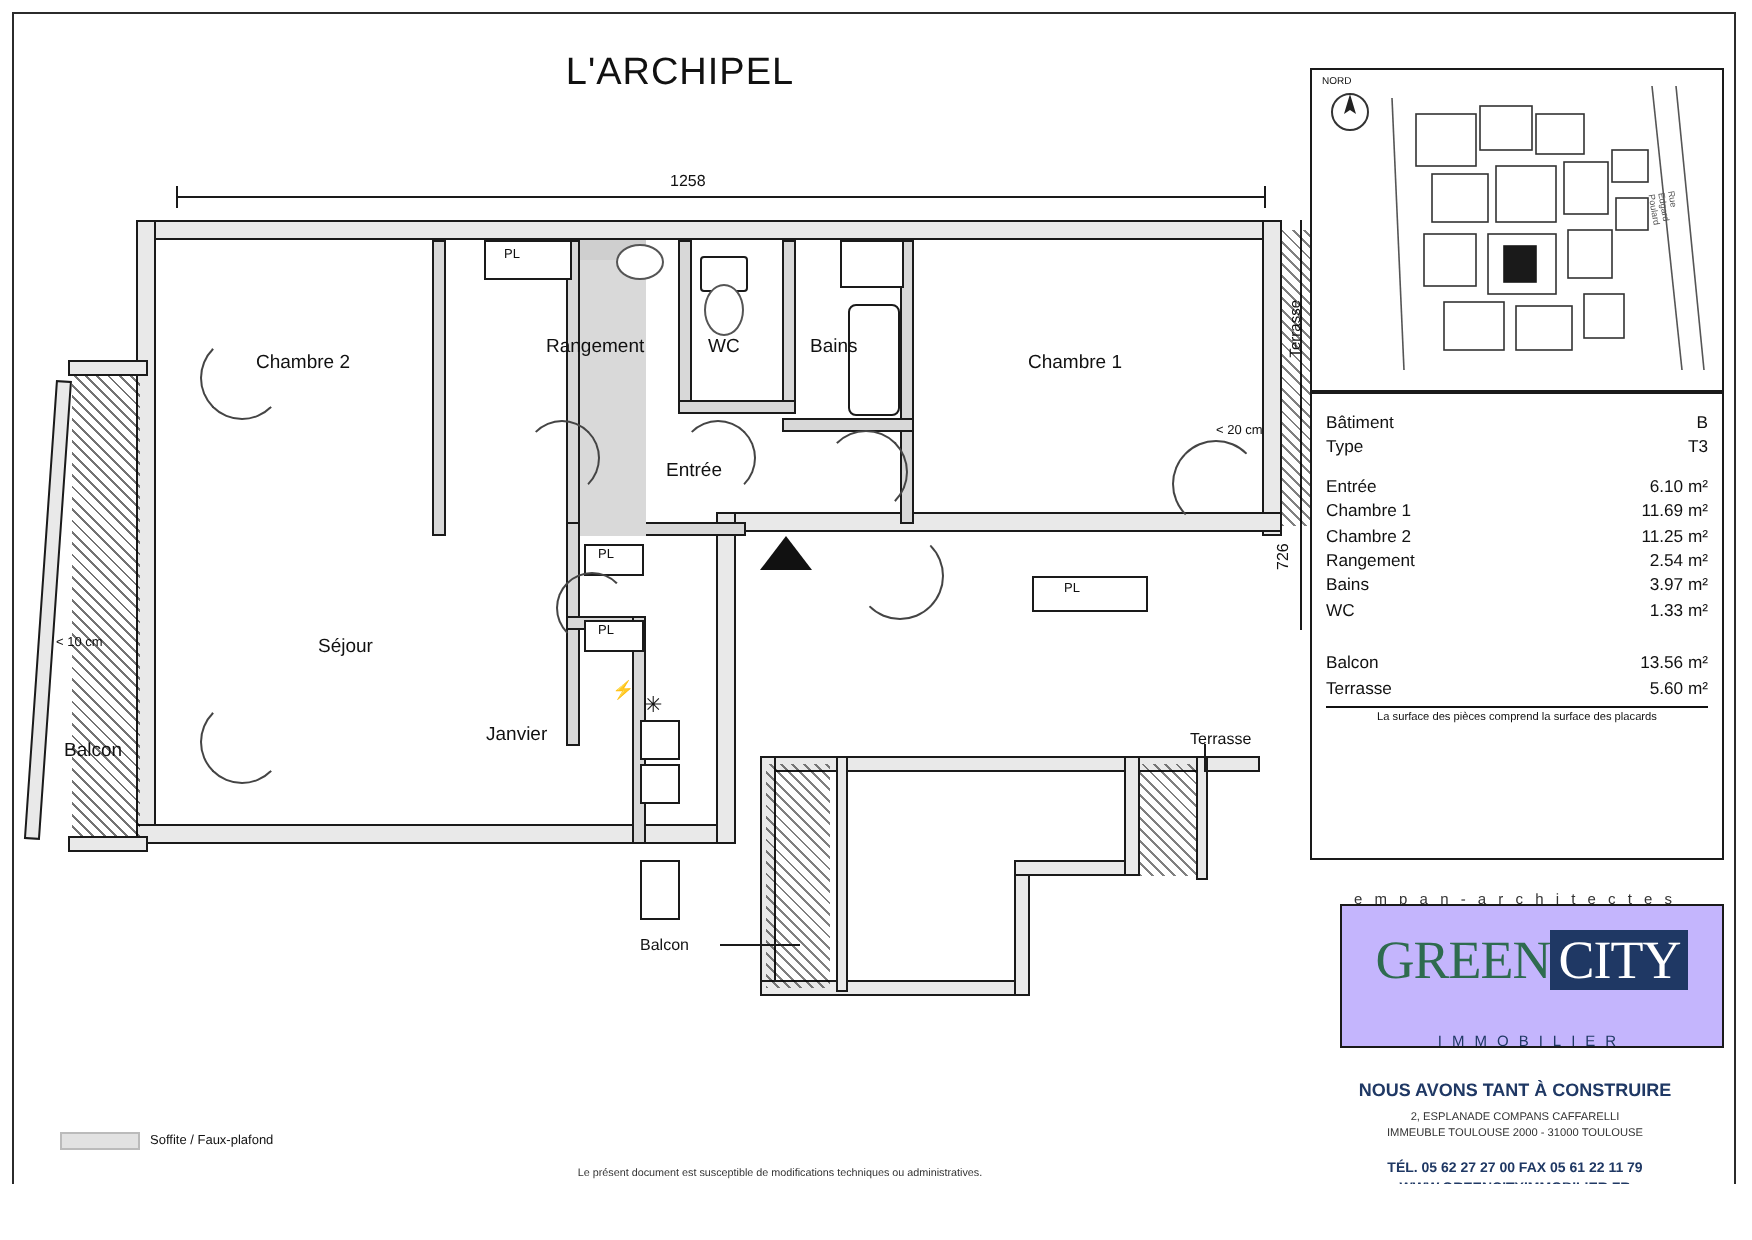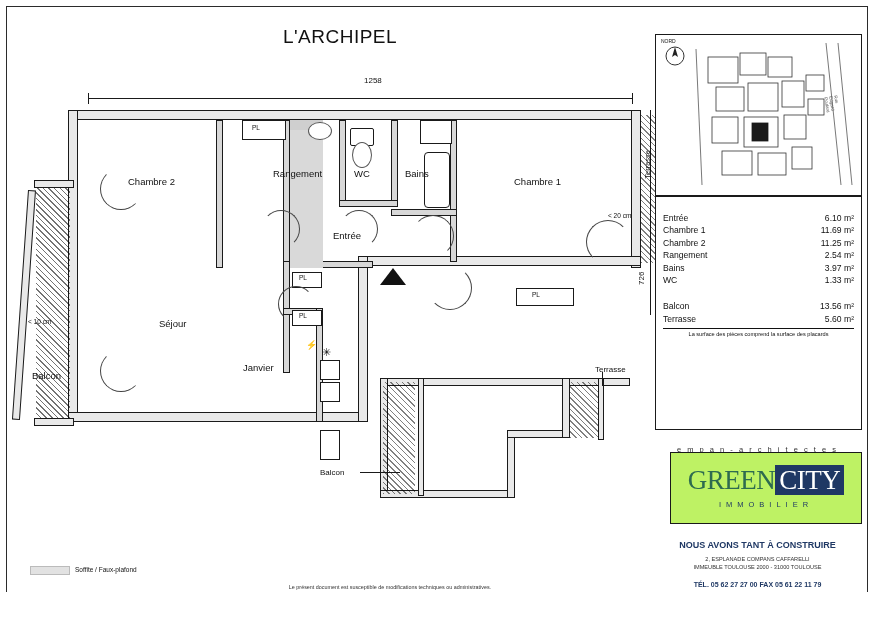--- a/index.html
+++ b/index.html
@@ -24,27 +24,27 @@
   
   .locbox{position:absolute;left:655px;top:34px;width:205px;height:160px;border:1px solid #1a1a1a;background:#fff;overflow:hidden;}
   .infobox{position:absolute;left:655px;top:196px;width:205px;height:232px;border:1px solid #1a1a1a;background:#fff;}
   .infobox .row{display:flex;justify-content:space-between;font-size:8.6px;padding:0 7px;line-height:12.4px;color:#111;}
   .infobox .row .k{white-space:nowrap;}
   .infobox .row .v{white-space:nowrap;}
   .infobox .sep{height:7px;}
   .infobox .bold .k,.infobox .bold .v{font-weight:bold;font-size:9.3px;}
   .note{font-size:5.6px;text-align:center;color:#111;border-top:1px solid #111;margin:3px 7px 0 7px;padding-top:2px;}
 
-  .logobox{position:absolute;left:670px;top:452px;width:190px;height:70px;border:1px solid #1a1a1a;background:#bef264;}
+  .logobox{position:absolute;left:670px;top:452px;width:190px;height:70px;border:1px solid #1a1a1a;background:#c4b5fd;}
   .archtext{position:absolute;left:655px;top:445px;width:205px;text-align:center;font-size:7.5px;letter-spacing:2px;color:#333;}
   .gc-green{color:#2e6b4f;}
   .gc-wrap{position:absolute;left:0;top:12px;width:100%;text-align:center;}
   .gc-main{font-family:"Liberation Serif",serif;font-size:27px;letter-spacing:-.5px;}
   .gc-city{background:#1f3864;color:#fff;padding:0 4px;}
-  .gc-sub{font-size:7.5px;letter-spacing:5px;color:#1f3864;margin-top:4px;}
+  .gc-sub{font-size:7.5px;letter-spacing:5px;color:#1f3864;margin-top:20px;}
   .slogan{position:absolute;left:655px;top:540px;width:205px;text-align:center;font-size:9px;font-weight:bold;color:#1f3864;}
   .addr{position:absolute;left:655px;top:555px;width:205px;text-align:center;font-size:5.6px;color:#333;line-height:8px;}
   .phone{position:absolute;left:655px;top:580px;width:205px;text-align:center;font-size:7px;font-weight:bold;color:#1f3864;line-height:9.5px;}
 
   .footer{position:absolute;left:140px;top:583px;width:500px;text-align:center;font-size:5.4px;color:#333;line-height:8px;}
   .date{position:absolute;left:18px;top:598px;font-size:6.5px;color:#111;}
   .legend{position:absolute;left:30px;top:566px;font-size:6.5px;color:#111;}
   .legend .sw{display:inline-block;width:38px;height:7px;background:#e2e2e2;border:1px solid #bbb;vertical-align:middle;margin-right:5px;}
 
   .compass{position:absolute;left:4px;top:4px;font-size:5px;}
@@ -57,21 +57,21 @@
 <div id="page">
   <div class="border-frame"></div>
 
   <div class="title">L'ARCHIPEL</div>
 
   <div class="plan">
 
     <div class="thin" style="left:68px;top:38px;width:545px;height:1px;"></div>
     <div class="thin" style="left:68px;top:33px;width:1px;height:11px;"></div>
     <div class="thin" style="left:612px;top:33px;width:1px;height:11px;"></div>
-    <div class="dim" style="left:315px;top:16px;margin-left:29px;">1258</div>
+    <div class="dim" style="left:315px;top:26px;">1258</div>
 
     <div class="thin" style="left:630px;top:50px;width:1px;height:205px;"></div>
     <div class="dim" style="left:617px;top:225px;transform:rotate(-90deg);transform-origin:left top;">726</div>
 
     <div class="wall" style="left:48px;top:50px;width:573px;height:10px;"></div>
     <div class="wall" style="left:48px;top:50px;width:10px;height:312px;"></div>
     <div class="wall" style="left:611px;top:50px;width:10px;height:158px;"></div>
     <div class="wall" style="left:48px;top:352px;width:300px;height:10px;"></div>
     <div class="wall" style="left:338px;top:196px;width:283px;height:10px;"></div>
     <div class="wall" style="left:338px;top:196px;width:10px;height:166px;"></div>
@@ -199,20 +199,28 @@
         <path d="M170 8 L185 150"></path>
         <path d="M182 8 L196 150"></path>
         <path d="M40 14 L46 150"></path>
       </g>
     </svg>
     <div class="mapstreet" style="left:182px;top:60px;transform:rotate(80deg);transform-origin:left top;">Rue Edgard Poulard</div>
   </div>
 
   <div class="infobox">
     <div style="height:8px"></div>
+    <div class="row">
+      <span class="k">Bâtiment</span>
+      <span class="v">B</span>
+    </div>
+    <div class="row">
+      <span class="k">Type</span>
+      <span class="v">T3</span>
+    </div>
 
     <div class="sep"></div>
 
     <div class="row">
       <span class="k">Entrée</span>
       <span class="v">6.10 m²</span>
     </div>
     <div class="row">
       <span class="k">Chambre 1</span>
       <span class="v">11.69 m²</span>

